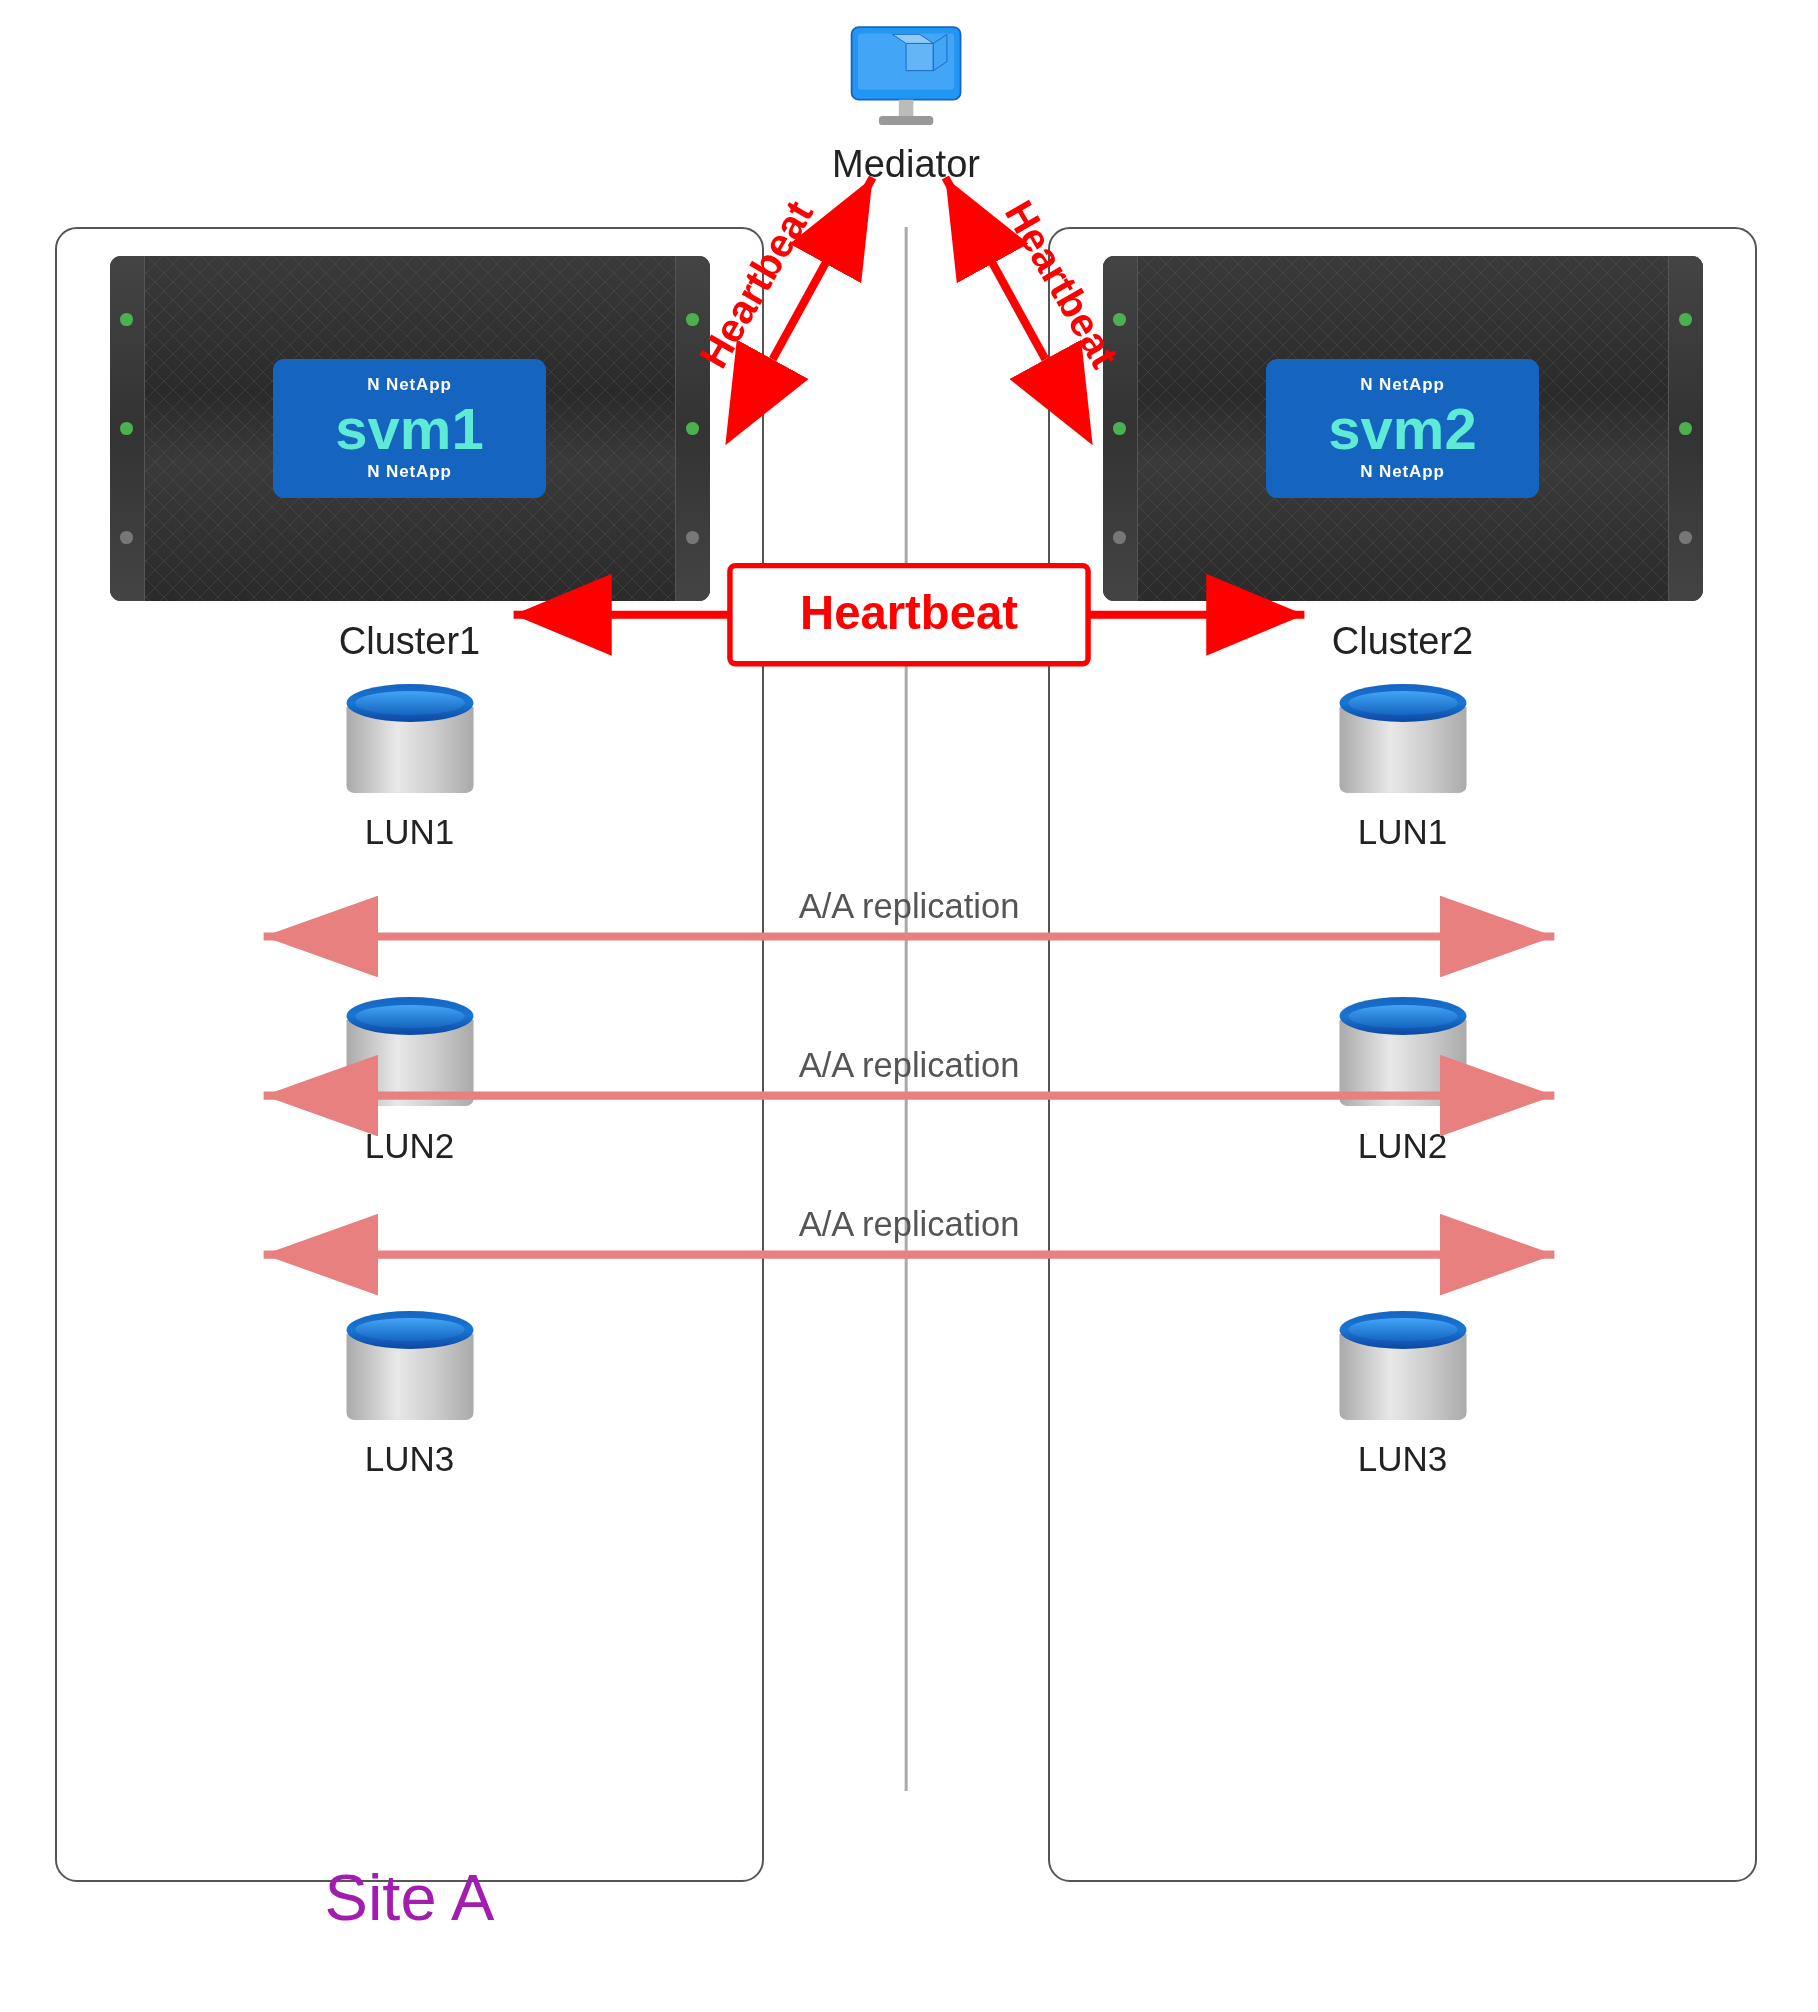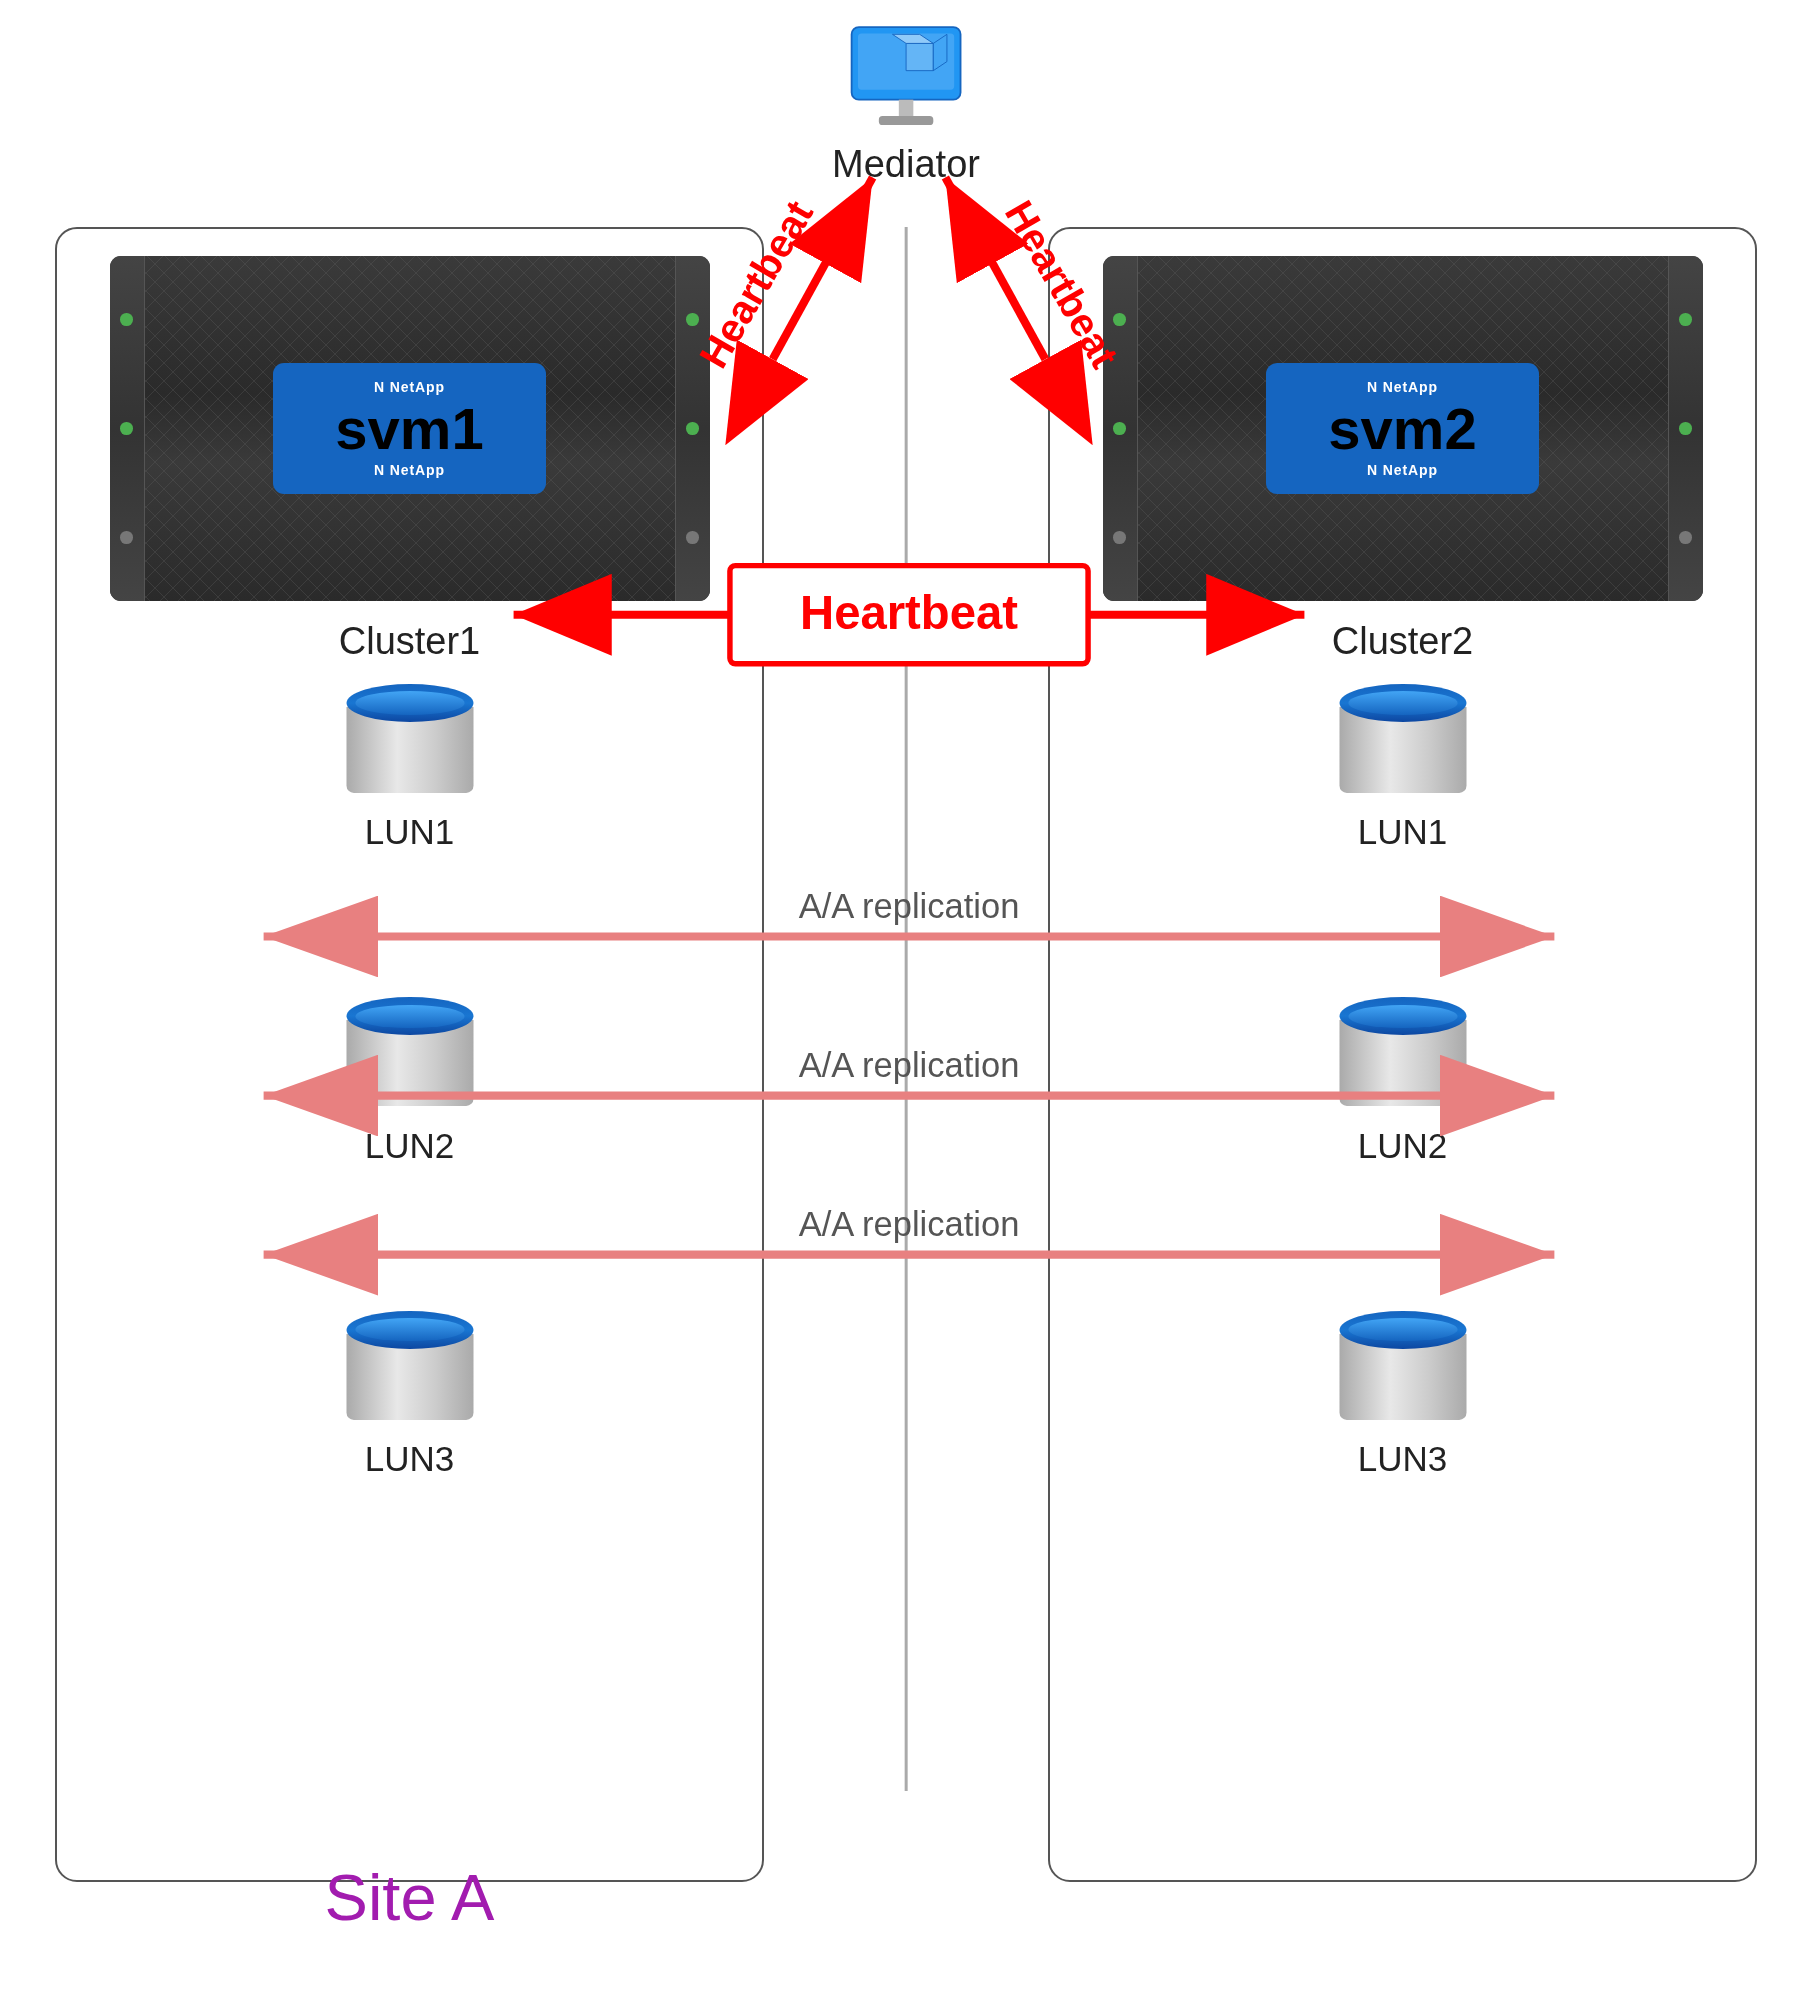--- a/index.html
+++ b/index.html
@@ -126,21 +126,21 @@
       flex-direction: column;
       align-items: center;
       position: relative;
       z-index: 2;
       min-width: 273px;
     }
 
     .svm-label {
       font-size: 58px;
       font-weight: bold;
-      color: #000000;
+      color: #5eead4;
     }
 
     .cluster-name {
       font-size: 38px;
       color: #222;
       margin-top: 19px;
       font-weight: 400;
     }
 
     
@@ -211,21 +211,21 @@
       top: 227px;
       width: 2.7px;
       height: 1564px;
       background: #aaa;
       transform: translateX(-50%);
       z-index: 5;
     }
 
     
     .netapp-text {
-      font-size: 14px;
+      font-size: 17px;
       color: #fff;
       font-weight: bold;
       letter-spacing: 0.9px;
     }
   </style>
 </head>
 <body>
 
 <div class="diagram-container">
 

